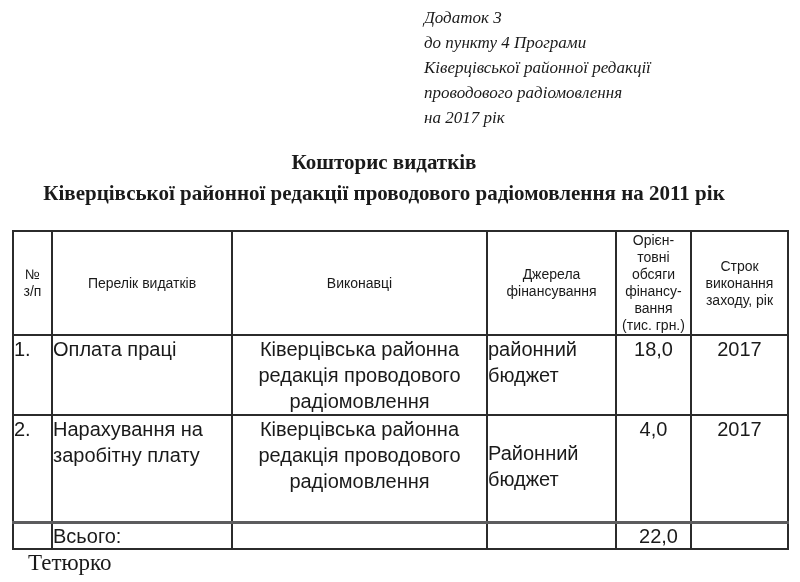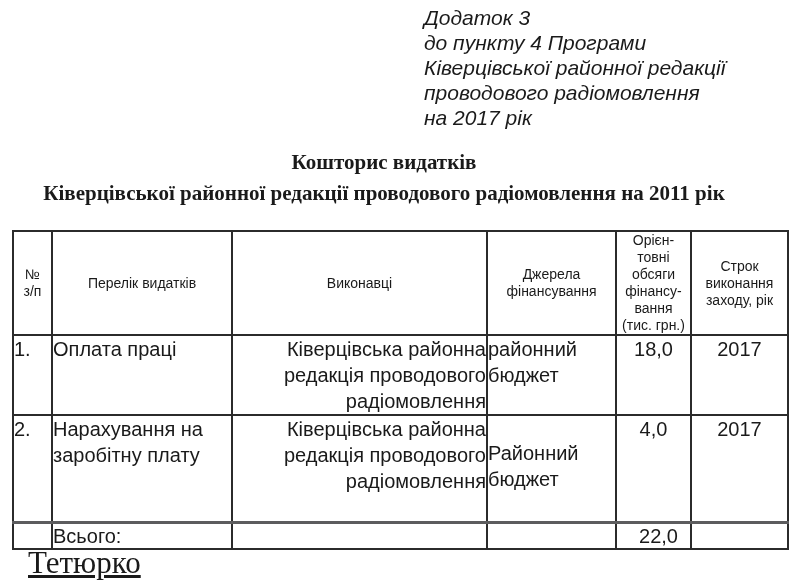--- a/index.html
+++ b/index.html
@@ -8,23 +8,23 @@
     width: 800px; height: 582px;
     background: #ffffff;
     color: #1a1a1a;
     font-family: "Liberation Sans", sans-serif;
     position: relative;
     overflow: hidden;
   }
   .annotation {
     position: absolute;
     left: 424px; top: 5px;
-    font-family: Liberation Sans, sans-serif;
+    font-family: Liberation Serif, serif;
     font-style: italic;
-    font-size: 21px;
+    font-size: 17px;
     line-height: 25px;
     white-space: pre-line;
   }
   .doc-title {
     position: absolute;
     left: 0; top: 147px;
     width: 768px;
     text-align: center;
     font-family: "Liberation Serif", serif;
     font-weight: bold;
@@ -57,35 +57,34 @@
   tr.body-row-2  { height: 107px; }
   tr.total-row   { height: 16px; }
   td.cell {
     font-size: 20px;
     line-height: 26px;
     vertical-align: top;
     white-space: pre-line;
   }
   td.num-cell    { padding: 4px 2px 0 9px; text-align: left; }
   td.item-cell   { padding: 4px 6px 0 10px; text-align: left; }
-  td.exec-cell   { padding: 4px 6px 0 11px; text-align: right; }
+  td.exec-cell   { padding: 4px 6px 0 11px; text-align: center; }
   td.source-cell { padding: 4px 6px 0 10px; text-align: left; margin-top: 16px; }
   td.source-cell.v-mid { vertical-align: middle; padding-top: 0; padding-bottom: 4px; }
   td.amount-cell { padding-top: 3px; text-align: center; }
   td.year-cell   { padding-top: 3px; text-align: center; }
   tr.total-row td { border-top: 3px solid #5c5c5e; font-size: 20px; line-height: 24px; vertical-align: middle; }
   tr.total-row td.item-cell { padding-top: 0; }
   tr.total-row td.amount-cell { padding-top: 0; padding-left: 10px; }
   .signature {
     position: absolute;
     left: 28px; top: 549px;
     font-family: "Liberation Serif", serif;
-    font-size: 31px;
+    font-size: 23px;
     line-height: 28px;
-    text-decoration: underline;
   }
 </style>
 </head>
 <body>
 
 <div class="annotation">Додаток 3
 до пункту 4 Програми
 Ківерцівської районної редакції
 проводового радіомовлення
 на 2017 рік</div>

